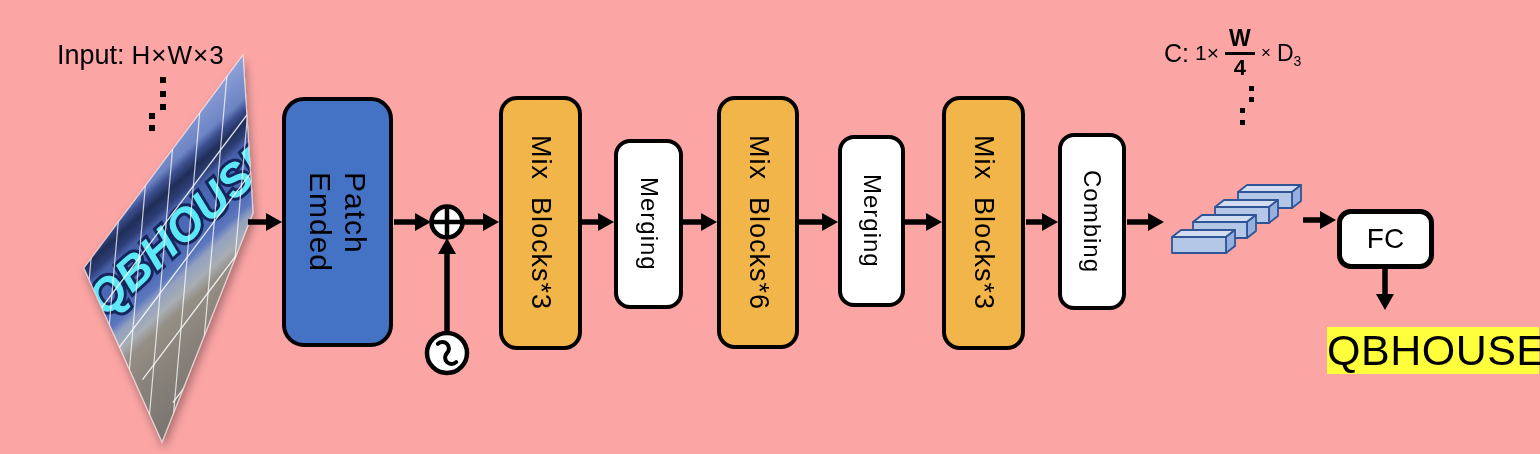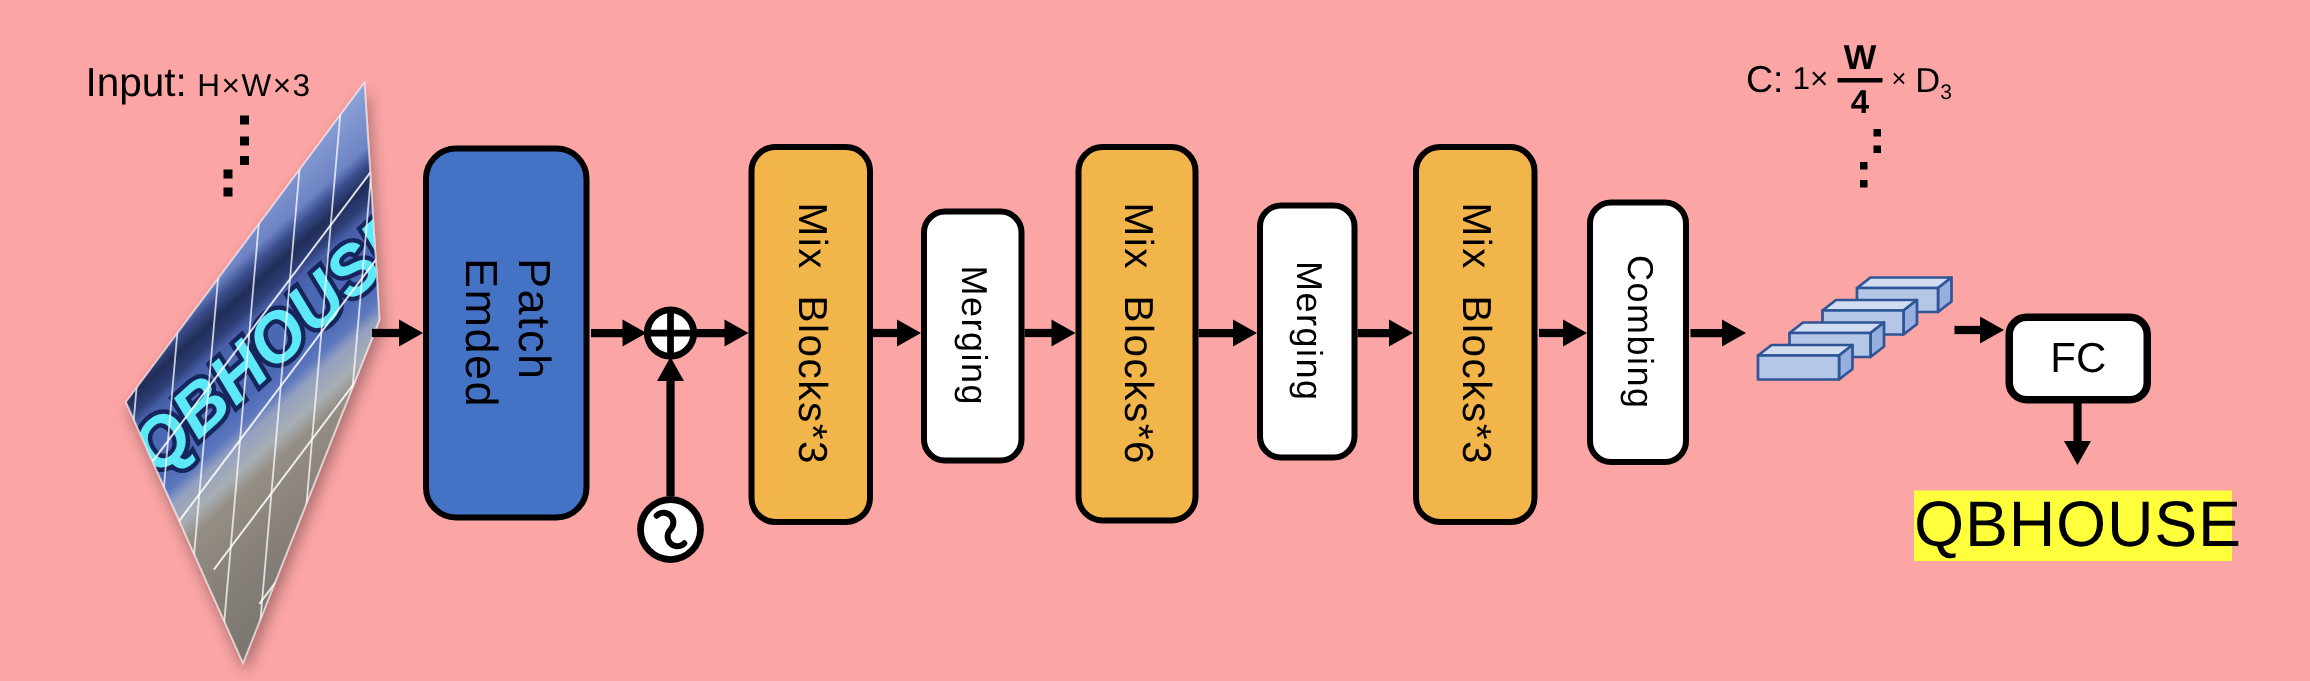--- a/index.html
+++ b/index.html
@@ -16,21 +16,21 @@
     writing-mode:vertical-rl;text-orientation:mixed;white-space:pre;
     color:#000;line-height:1.18;letter-spacing:1px;
   }
   .patch{background:var(--patch-box,#4472C4);border-radius:22px;}
   .mix{background:var(--mix-box,#F2B549);border-radius:18px;}
   .merge{background:#fff;border-radius:16px;}
   .fcbox{background:#fff;border-radius:14px;border-width:5px;margin-top:16px;}
   .fcbox span{font-size:28px;}
   .label{position:absolute;display:flex;align-items:baseline;gap:7px;}
   .label .big{font-size:27px;}
-  .label .small{font-size:21px;letter-spacing:1px;text-align:center;}
+  .label .small{font-size:26px;letter-spacing:1px;text-align:center;}
   .clabel{position:absolute;display:flex;align-items:center;gap:6px;}
   .clabel .pre{font-size:25px;}
   .clabel .one{font-size:21px;}
   .clabel .tms{font-size:17px;}
   .frac{display:flex;flex-direction:column;align-items:center;line-height:1;}
   .frac .num{font-size:23px;font-weight:bold;margin-bottom:2px;}
   .frac .bar{width:30px;border-top:3px solid #000;}
   .frac .den{font-size:22px;font-weight:bold;margin-top:2px;}
   .dim{font-size:23px;display:flex;align-items:flex-end;}
   .dim .sub{font-size:14px;transform:translateY(2px);}
@@ -247,15 +247,15 @@
       <span class="bar"></span>
       <span class="den">4</span>
     </span>
     <span class="tms">×</span>
     <span class="dim">
       <span>D</span>
       <span class="sub">3</span>
     </span>
   </div>
 
-  <div class="outword" style="left:1276px;top:327px;width:212px;height:47px;">QBHOUSE</div>
+  <div class="outword" style="left:1327px;top:327px;width:212px;height:47px;">QBHOUSE</div>
 
 </div>
 
 </body></html>

